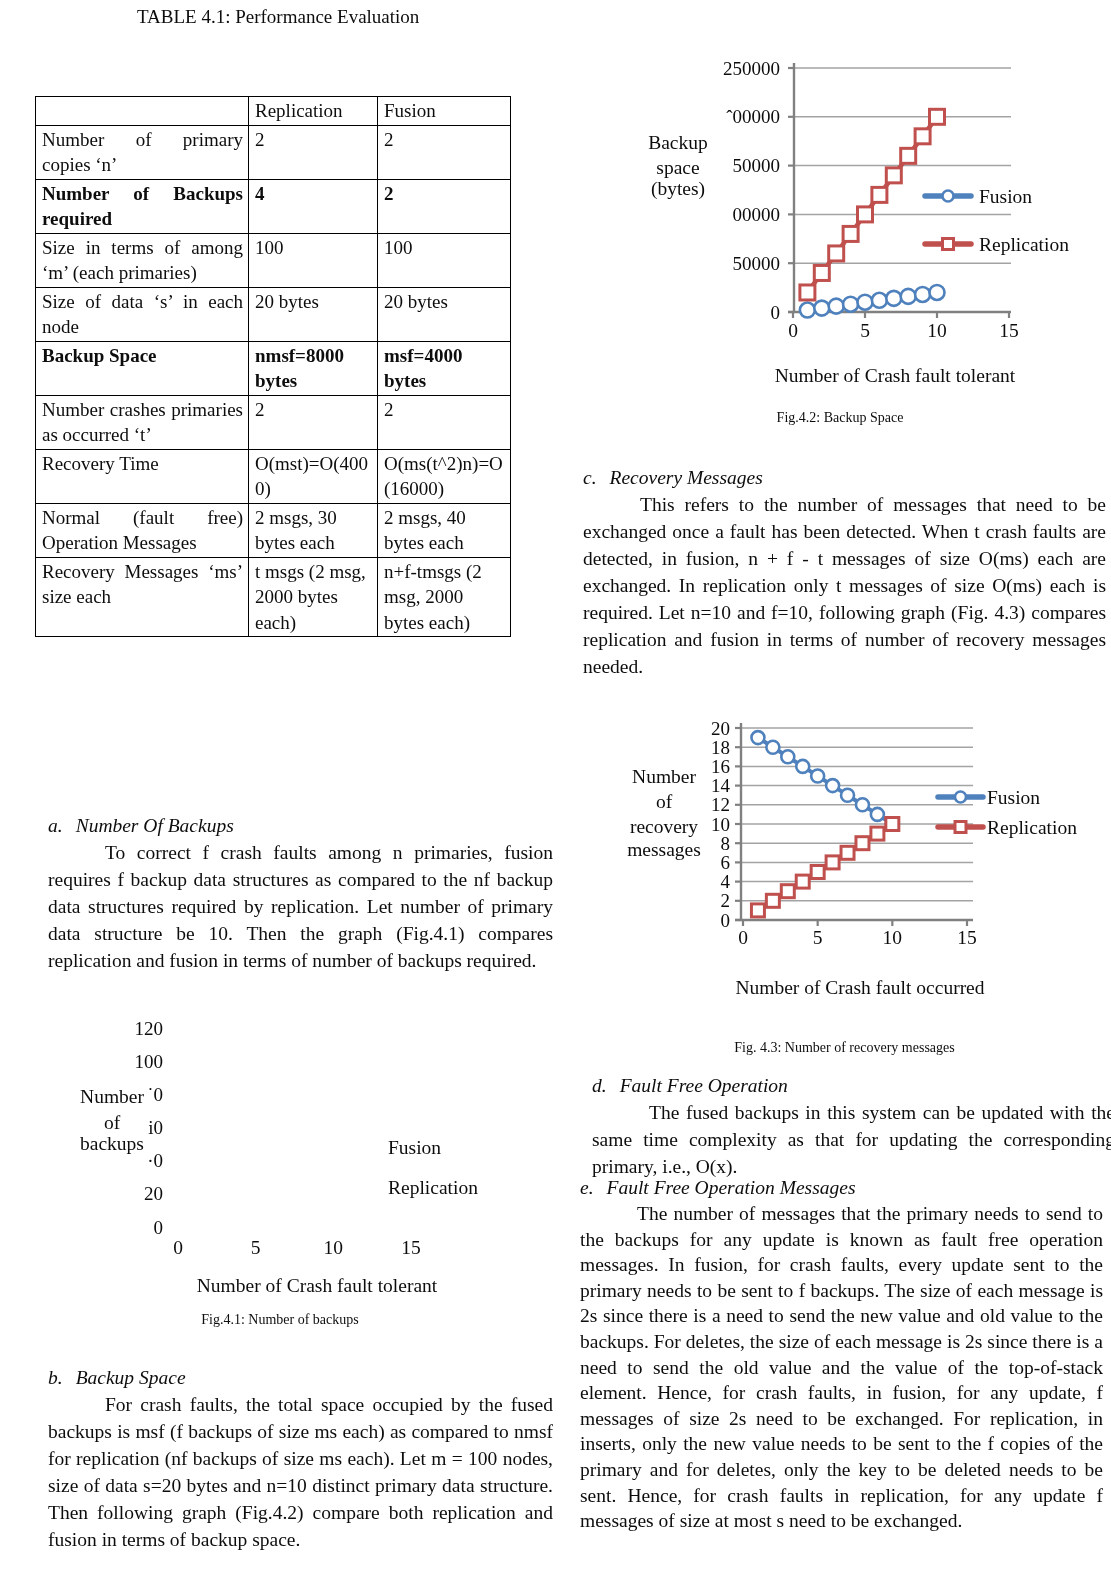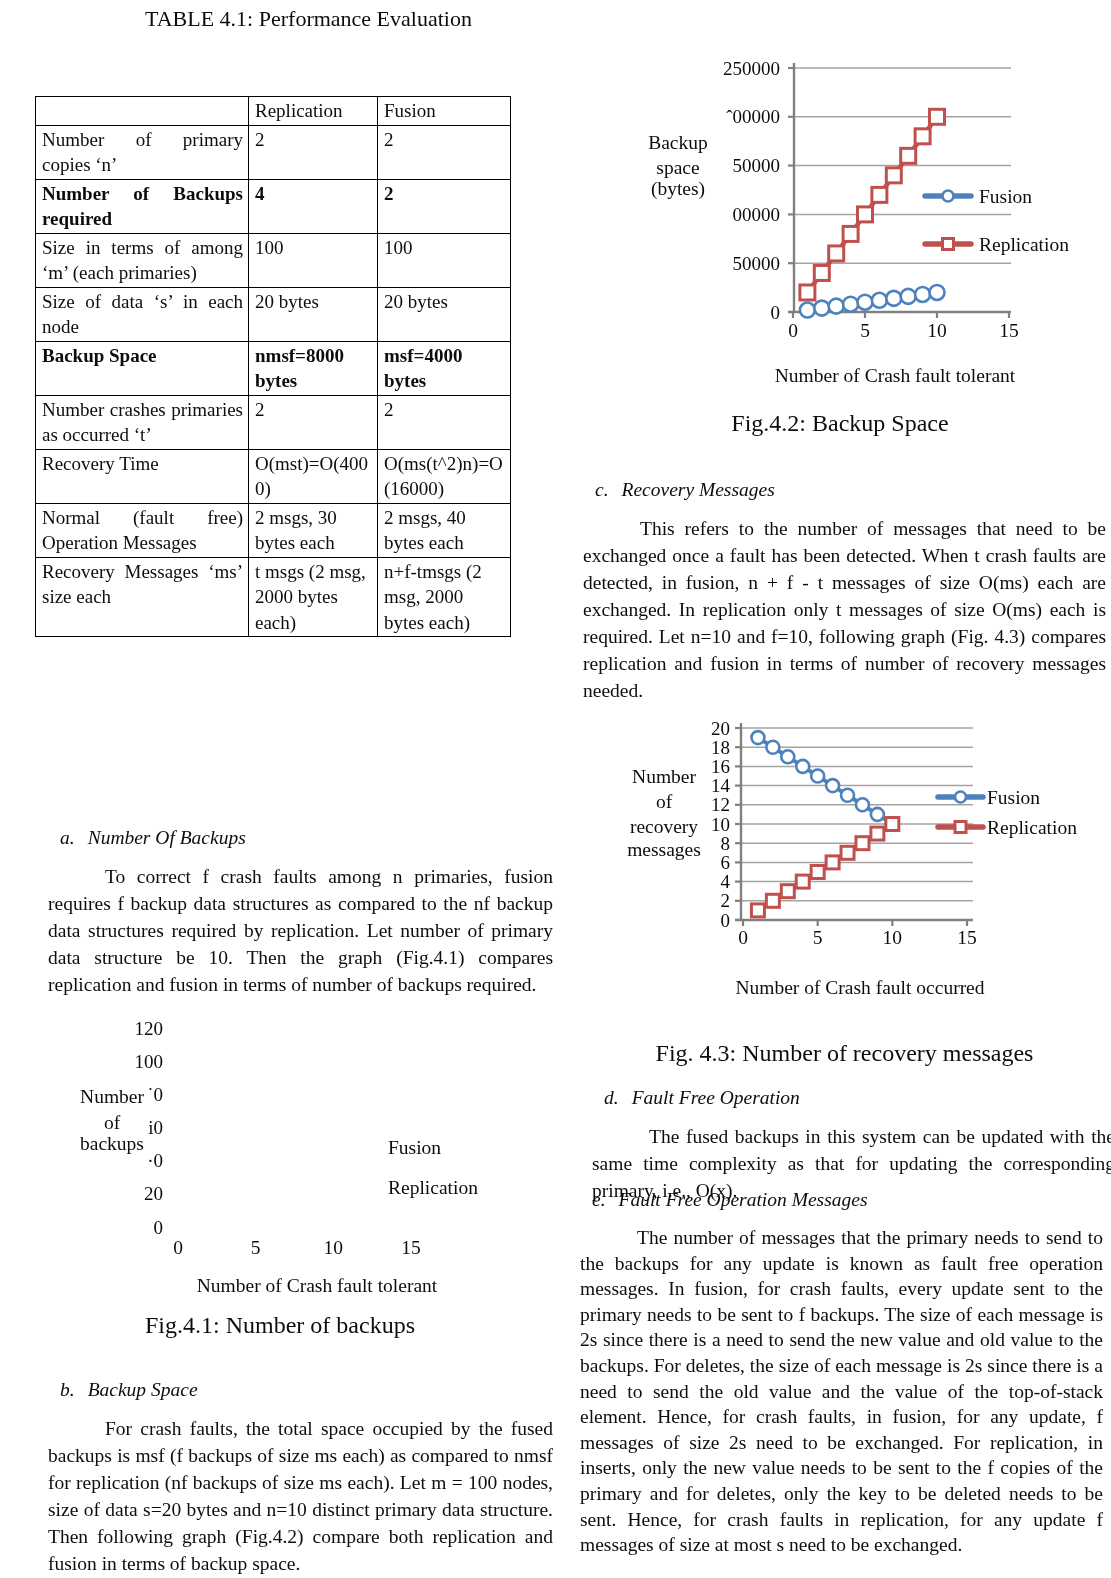--- a/index.html
+++ b/index.html
@@ -1,45 +1,45 @@
 <!DOCTYPE html>
 <html><head>
 <meta charset="utf-8">
 <style>
   html,body{margin:0;padding:0;background:#ffffff;}
   body{width:1111px;height:1578px;position:relative;overflow:hidden;
        font-family:"Liberation Serif",serif;color:#0d0d0d;}
   .abs{position:absolute;}
   
-  #table-title{left:145px;top:6px;font-size:22px;}
+  #table-title{left:137px;top:6px;font-size:19px;}
   #perf-table{left:35px;top:96px;width:475px;border-collapse:collapse;
               font-size:19px;line-height:25.5px;table-layout:fixed;}
   #perf-table td,#perf-table th{border:1.7px solid #000;vertical-align:top;
               padding:1px 5px 1px 6px;font-weight:normal;text-align:left;}
   #perf-table .lbl{text-align:justify;}
   #perf-table col.c1{width:213px;} #perf-table col.c2{width:129px;} #perf-table col.c3{width:133px;}
   #perf-table tr.bold td{font-weight:bold;}
   #perf-table td.val{overflow-wrap:anywhere;}
   
   .sec{width:505px;font-size:19.5px;}
-  .sec h3{margin:12px;font-size:19.5px;font-weight:normal;font-style:italic;line-height:27px;}
+  .sec h3{margin:0;font-size:19.5px;font-weight:normal;font-style:italic;line-height:27px;}
   .sec h3 .gap{display:inline-block;width:13px;}
   .sec p{margin:0;text-align:justify;text-indent:57px;line-height:27px;}
   #sec-a{left:48px;top:812px;}
   #sec-b{left:48px;top:1364px;}
   #sec-c{left:583px;top:464px;width:523px;}
   #sec-d{left:592px;top:1072px;width:523px;}
   #sec-e{left:580px;top:1174px;width:523px;}
   #sec-e p{line-height:25.6px;}
   
   .chart-host{overflow:visible;}
   #fig41{left:30px;top:1005px;width:530px;height:300px;}
   #fig42{left:583px;top:50px;width:528px;height:350px;}
   #fig43{left:583px;top:690px;width:528px;height:315px;}
-  .fig-caption{font-size:24px;text-align:center;}
+  .fig-caption{font-size:14px;text-align:center;}
   #cap41{left:30px;top:1312px;width:500px;}
   #cap42{left:580px;top:410px;width:520px;}
   #cap43{left:583px;top:1040px;width:523px;}
   svg{overflow:visible;}
   svg text{font-family:"Liberation Serif",serif;fill:#0d0d0d;}
 </style>
 </head>
 <body>
 
 <div class="abs" id="table-title">TABLE 4.1: Performance Evaluation</div>

